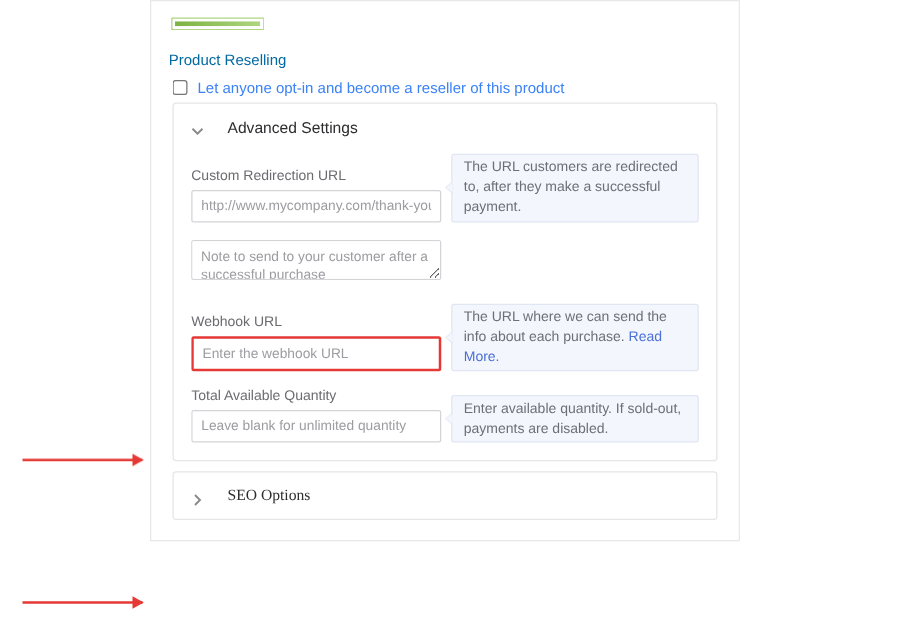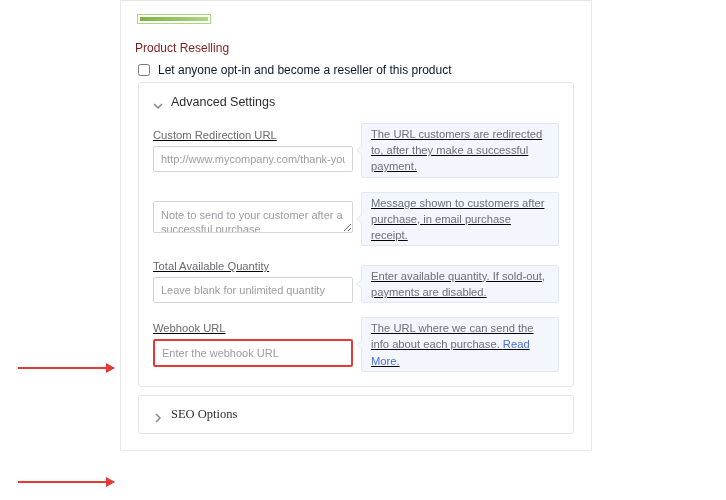--- a/index.html
+++ b/index.html
@@ -1,31 +1,31 @@
 <!DOCTYPE html>
 <html><head>
   <meta charset="utf-8">
   <style>
     * { box-sizing: border-box; margin: 0; padding: 0; }
     body { font-family: -apple-system, BlinkMacSystemFont, "Segoe UI", Arial, sans-serif; background: #fff; width: 726px; height: 500px; position: relative; overflow: hidden; }
     .panel { position: absolute; left: 120px; top: 0; width: 472px; background: #fff; border: 1px solid #e8e8ea; }
     .inner { padding: 14px 14px 0 14px; }
     .thumb { width: 72px; height: 8px; background: linear-gradient(90deg,#7cb342,#aed581); margin-left: 3px; margin-bottom: 18px; border: 2px solid #fff; box-shadow: 0 0 0 1px #aed581; }
-    .section-label { font-size: 12px; color: #7f1d1d; margin-bottom: 7px; }
+    .section-label { font-size: 12px; color: #0369a1; margin-bottom: 7px; }
     .chk-row { display: flex; align-items: flex-start; gap: 8px; margin-left: 3px; }
     .chk { width: 12px; height: 12px; margin-top: 2px; }
-    .chk-text { font-size: 12px; color: #0f172a; line-height: 1.4; }
+    .chk-text { font-size: 12px; color: #3b82f6; line-height: 1.4; }
     .sub-text { font-size: 10.5px; color: #9c9ca1; line-height: 1.5; margin-left: 23px; margin-top: 3px; margin-bottom: 12px; }
     .link { color: #4a6fd6; cursor: pointer; }
     .card { border: 1px solid #e5e5e8; border-radius: 3px; margin: 3px 3px 8px 3px; padding: 12px 14px 14px 14px; }
-    .card-hdr { display: flex; align-items: center; gap: 8px; cursor: pointer; }
+    .card-hdr { display: flex; align-items: center; gap: 19px; cursor: pointer; }
     .card-hdr .chev { width: 10px; height: 10px; }
     .card-hdr .chev svg { width: 100%; height: 100%; }
     .card-title { font-size: 12.5px; color: #2d2d30; }
-    .row { display: flex; align-items: center; gap: 8px; margin-top: 14px; text-decoration: underline; }
+    .row { display: flex; align-items: flex-end; gap: 8px; margin-top: 14px; }
     .field { flex: 0 0 200px; }
     .field-label { font-size: 11.2px; color: #6b6b70; margin-bottom: 5px; }
     input.ctrl, textarea.ctrl { width: 100%; border: 1px solid #d4d4d8; border-radius: 2px; font-size: 11px; padding: 6px 7px; color: #555; font-family: inherit; }
     input.ctrl::placeholder, textarea.ctrl::placeholder { color: #9c9ca1; }
     textarea.ctrl { resize: both; height: 32px; line-height: 1.3; }
     .hint { flex: 1; background: #f3f6fc; border: 1px solid #e0e6f2; border-radius: 2px; padding: 2px 9px; font-size: 11.2px; color: #6e6e78; line-height: 1.45; position: relative; align-self: flex-end; }
     .hint::before { content: ""; position: absolute; left: -6px; top: 50%; margin-top: -5px; width: 0; height: 0; border-top: 5px solid transparent; border-bottom: 5px solid transparent; border-right: 6px solid #e0e6f2; }
     .hint::after { content: ""; position: absolute; left: -5px; top: 50%; margin-top: -4px; width: 0; height: 0; border-top: 4px solid transparent; border-bottom: 4px solid transparent; border-right: 5px solid #f3f6fc; }
     .highlight-red input.ctrl { border: 2.5px solid #e53935; }
     .collapsed-card { border: 1px solid #e5e5e8; border-radius: 3px; margin: 0 3px 16px 3px; padding: 11px 14px; }
@@ -64,39 +64,38 @@
           <div class="field-label">Custom Redirection URL</div>
           <input class="ctrl" placeholder="http://www.mycompany.com/thank-you.html" style="">
         </div>
         <div class="hint">The URL customers are redirected to, after they make a successful payment.</div>
       </div>
 
       <div class="row">
         <div class="field">
           <textarea class="ctrl" placeholder="Note to send to your customer after a successful purchase" style=""></textarea>
         </div>
-        <div class="hint">Message shown to customers after purchase, in email purchase receipt.</div>
-      </div>
-
-      <div class="row">
-        <div class="field">
-          <div class="field-label">Total Available Quantity</div>
-          <input class="ctrl" placeholder="Leave blank for unlimited quantity" style="">
-        </div>
-        <div class="hint">Enter available quantity. If sold-out, payments are disabled.</div>
       </div>
 
       <div class="row highlight-red">
         <div class="field">
           <div class="field-label">Webhook URL</div>
           <input class="ctrl" placeholder="Enter the webhook URL" style="">
         </div>
         <div class="hint">
           <span>The URL where we can send the info about each purchase. </span><span class="link">Read More.</span>
         </div>
+      </div>
+
+      <div class="row">
+        <div class="field">
+          <div class="field-label">Total Available Quantity</div>
+          <input class="ctrl" placeholder="Leave blank for unlimited quantity" style="">
+        </div>
+        <div class="hint">Enter available quantity. If sold-out, payments are disabled.</div>
       </div>
     </div>
 
     <div class="collapsed-card">
       <div class="card-hdr" style="cursor:pointer;font-family:Liberation Serif, serif;">
         <span class="chev"><svg viewBox="0 0 10 10">
               <path d="M3 1 L7 5 L3 9" fill="none" stroke="#888" stroke-width="1.5"></path>
             </svg></span>
         <span class="card-title">SEO Options</span>
       </div>

